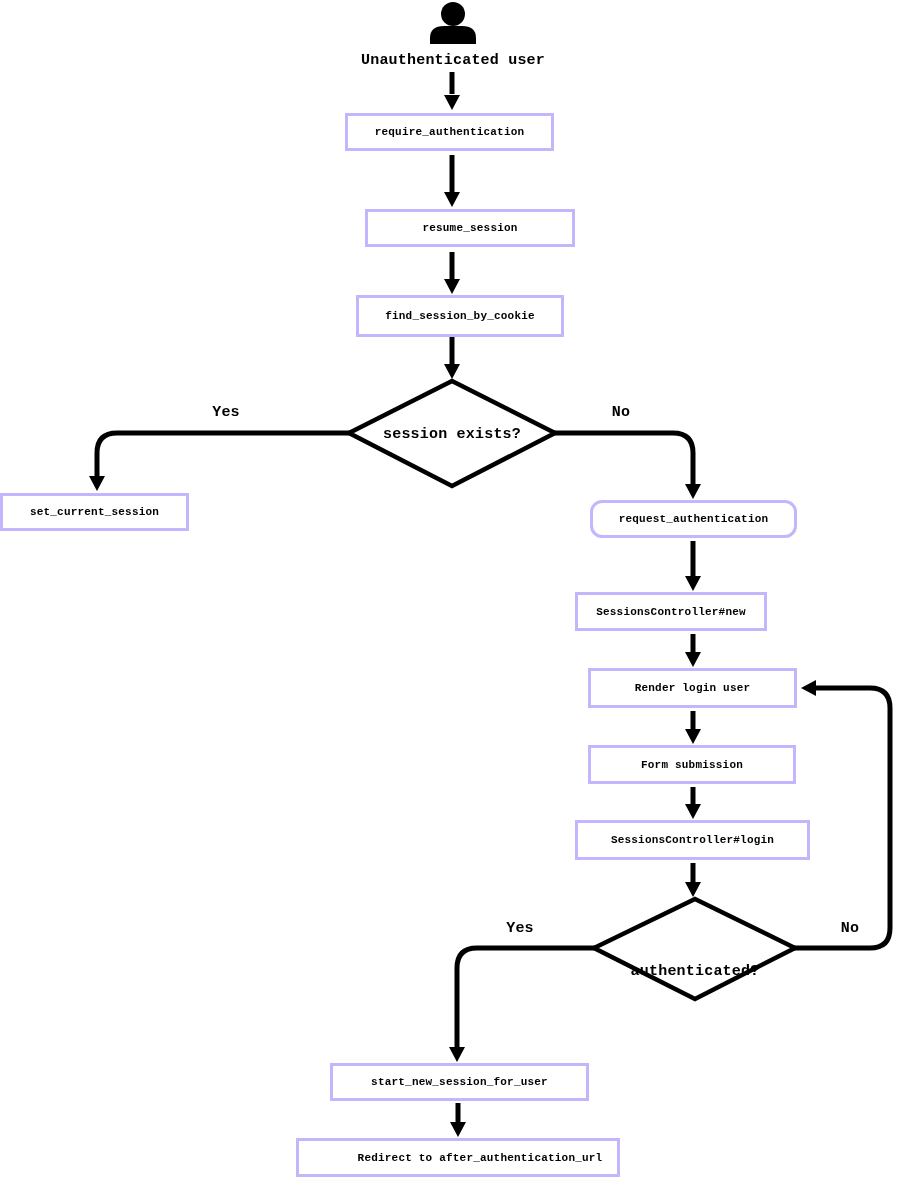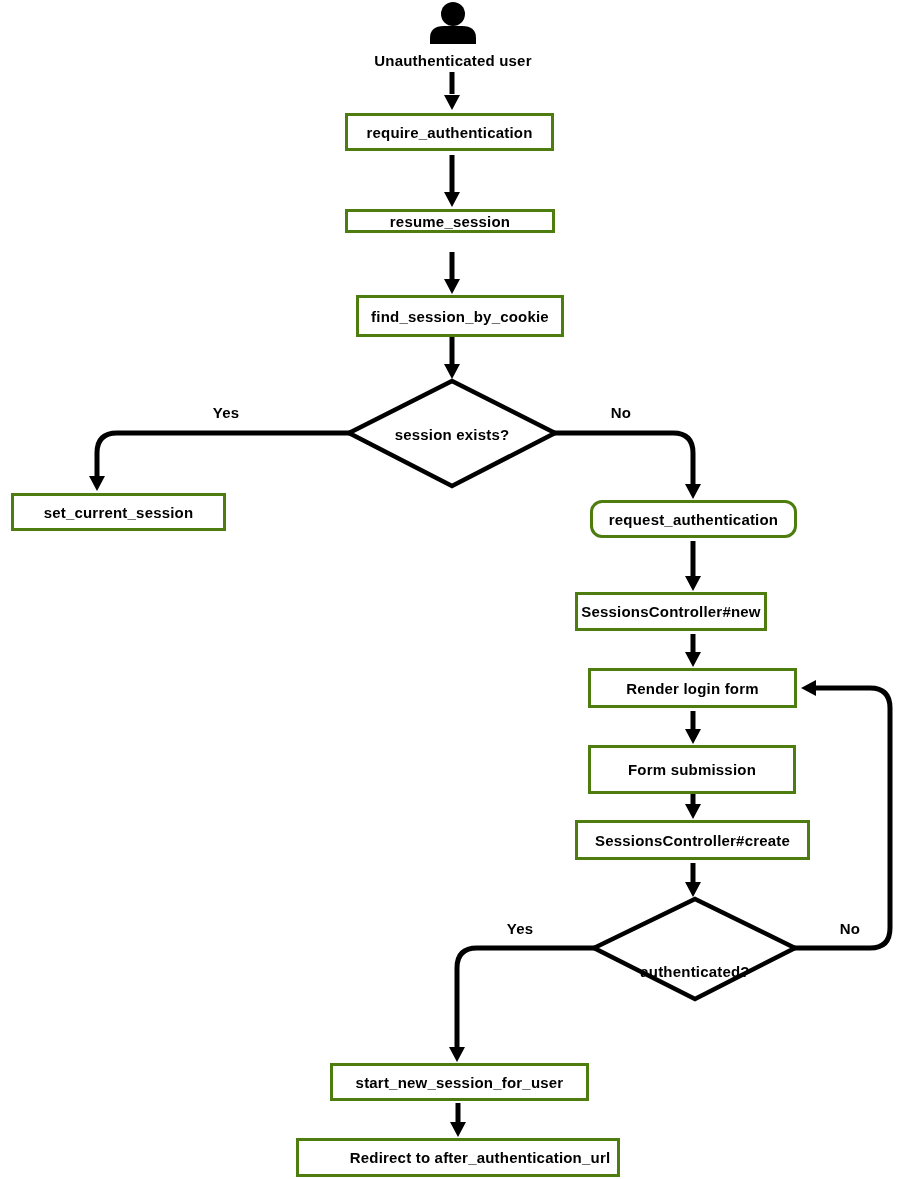--- a/index.html
+++ b/index.html
@@ -5,41 +5,41 @@
   html, body {
     margin: 0;
     padding: 0;
     background: #ffffff;
   }
   .canvas {
     position: relative;
     width: 907px;
     height: 1179px;
     background: #ffffff;
-    font-family: Liberation Sans, sans-serif;
+    font-family: Liberation Mono, monospace;
     color: #000000;
     overflow: hidden;
   }
   .layer {
     position: absolute;
     left: 0;
     top: 0;
     width: 907px;
     height: 1179px;
   }
   .node {
     position: absolute;
     box-sizing: border-box;
-    border: 3px solid #4d7c0f;
+    border: 3px solid #c4b5fd;
     background: #ffffff;
     display: flex;
     align-items: center;
     justify-content: center;
     font-weight: bold;
-    font-size: 15px;
+    font-size: 11px;
     letter-spacing: 0.2px;
     white-space: nowrap;
     z-index: 2;
   }
   .dlabel, .elabel, .actor-label {
     position: absolute;
     transform: translate(-50%, -50%);
     font-weight: bold;
     font-size: 15px;
     letter-spacing: 0.2px;
@@ -111,35 +111,35 @@
     <g fill="#000000" stroke="none">
       <circle cx="453" cy="14" r="12"></circle>
       <path d="M430 44 V38 Q430 26 444 26 H462 Q476 26 476 38 V44 Z"></path>
     </g>
   </svg>
 
   <div class="actor-label" style="left:453px; top:60px;">Unauthenticated user</div>
 
   <div class="node" style="left:345px; top:113px; width:209px; height:38px;">require_authentication</div>
 
-  <div class="node" style="left:345px; top:209px; width:210px; height:24px;">resume_session</div>
+  <div class="node" style="left:365px; top:209px; width:210px; height:38px;">resume_session</div>
 
   <div class="node" style="left:346px; top:295px; width:208px; height:42px;margin-left:10px;">find_session_by_cookie</div>
 
-  <div class="node" style="left:11px; top:493px; width:215px; height:38px;">set_current_session</div>
+  <div class="node" style="left:0; top:493px; width:189px; height:38px;">set_current_session</div>
 
   <div class="node" style="left:590px; top:500px; width:207px; height:38px;border-radius:12px;">request_authentication</div>
 
   <div class="node" style="left:575px; top:592px; width:192px; height:39px;">SessionsController#new</div>
 
-  <div class="node" style="left:588px; top:668px; width:209px; height:40px;">Render login form</div>
+  <div class="node" style="left:588px; top:668px; width:209px; height:40px;">Render login user</div>
 
-  <div class="node" style="left:588px; top:745px; width:208px; height:49px;">Form submission</div>
+  <div class="node" style="left:588px; top:745px; width:208px; height:39px;">Form submission</div>
 
-  <div class="node" style="left:575px; top:820px; width:235px; height:40px;">SessionsController#create</div>
+  <div class="node" style="left:575px; top:820px; width:235px; height:40px;">SessionsController#login</div>
 
   <div class="node" style="left:330px; top:1063px; width:259px; height:38px;">start_new_session_for_user</div>
 
   <div class="node" style="left:296px; top:1138px; width:324px; height:39px;padding-left:44px;">Redirect to after_authentication_url</div>
 
   <div class="dlabel" style="left:452px; top:434px;text-align:right;">session exists?</div>
 
   <div class="dlabel" style="left:695px; top:971px;">authenticated?</div>
 
   <div class="elabel" style="left:226px; top:412px;">Yes</div>

